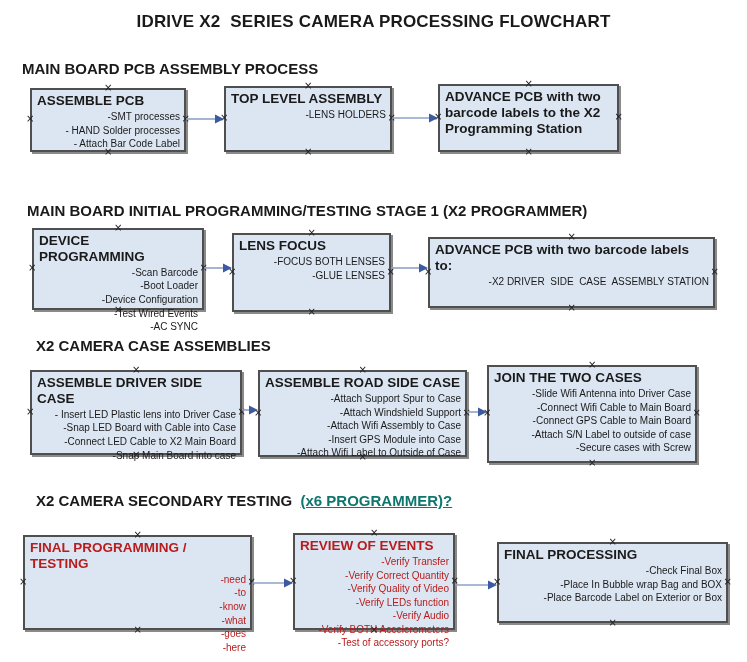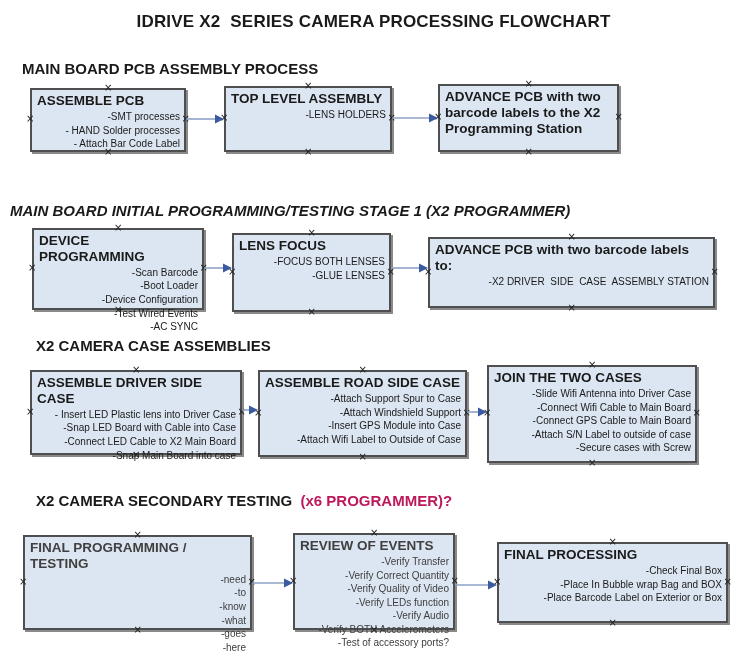--- a/index.html
+++ b/index.html
@@ -10,57 +10,57 @@
     color:#1a1a1a;
   }
   .main-title {
     position:absolute; left:0; top:12px; width:747px;
     text-align:center; font-size:17px; font-weight:bold;
     letter-spacing:.2px; white-space:pre;
   }
   .section-header {
     position:absolute; font-size:15px; font-weight:bold; white-space:pre;
   }
-  .section-header .suffix { color:#be185d; }
+  .section-header .suffix { color:#0f766e;text-decoration:underline; }
   .fc-box {
     position:absolute; background:#dce6f2;
     border:2px solid #4f4f4f;
     box-shadow:2px 2px 0 #8a8a8a;
     box-sizing:border-box;
     padding:3px 4px 2px 5px;
     overflow:visible;
   }
   .box-title {
     font-size:13.5px; font-weight:bold; line-height:1.18;
     margin-bottom:1px; white-space:pre-wrap;
   }
   .box-items { }
   .box-item {
     font-size:10px; line-height:13.6px; white-space:pre;text-align:right;
   }
-  .red-box .box-title, .red-box .box-item { color:#404040; }
+  .red-box .box-title, .red-box .box-item { color:#b91c1c; }
   .handle {
     position:absolute; font-size:10px; line-height:10px; color:#222;
     font-family:"DejaVu Sans", sans-serif; pointer-events:none;
   }
   .handle.t { top:-7px; left:50%; margin-left:-4px; }
   .handle.b { bottom:-7px; left:50%; margin-left:-4px; }
   .handle.l { left:-6px; top:50%; margin-top:-6px; }
   .handle.r { right:-6px; top:50%; margin-top:-6px; }
   svg.arrow { position:absolute; overflow:visible; }
 </style>
 </head>
 <body>
 
 <div class="canvas">
 
   <div class="main-title">IDRIVE X2  SERIES CAMERA PROCESSING FLOWCHART</div>
 
   <div class="section-header" style="left:22px; top:60px;">MAIN BOARD PCB ASSEMBLY PROCESS</div>
-  <div class="section-header" style="left:10px; top:202px;font-style:italic;">MAIN BOARD INITIAL PROGRAMMING/TESTING STAGE 1 (X2 PROGRAMMER)</div>
+  <div class="section-header" style="left:27px; top:202px;">MAIN BOARD INITIAL PROGRAMMING/TESTING STAGE 1 (X2 PROGRAMMER)</div>
   <div class="section-header" style="left:36px; top:337px;">X2 CAMERA CASE ASSEMBLIES</div>
   <div class="section-header" style="left:36px; top:492px;"><span>X2 CAMERA SECONDARY TESTING  </span><span class="suffix">(x6 PROGRAMMER)?</span></div>
 
   <div class="fc-box" style="left:30px; top:88px; width:156px; height:64px;">
     <div class="box-title">ASSEMBLE PCB</div>
     <div class="box-items">
         <div class="box-item"> -SMT processes</div>
         <div class="box-item">- HAND Solder processes</div>
         <div class="box-item">- Attach Bar Code Label</div>
       </div>
@@ -135,20 +135,21 @@
   <span class="handle t">×</span>
       <span class="handle b">×</span>
       <span class="handle l">×</span>
       <span class="handle r">×</span>
     </div>
   <div class="fc-box" style="left:258px; top:370px; width:209px; height:87px;">
     <div class="box-title">ASSEMBLE ROAD SIDE CASE</div>
     <div class="box-items">
         <div class="box-item">-Attach Support Spur to Case</div>
         <div class="box-item">-Attach Windshield Support</div>
+        <div class="box-item">-Attach Wifi Assembly to Case</div>
         <div class="box-item">-Insert GPS Module into Case</div>
         <div class="box-item">-Attach Wifi Label to Outside of Case</div>
       </div>
   <span class="handle t">×</span>
       <span class="handle b">×</span>
       <span class="handle l">×</span>
       <span class="handle r">×</span>
     </div>
   <div class="fc-box" style="left:487px; top:365px; width:210px; height:98px;">
     <div class="box-title">JOIN THE TWO CASES</div>

